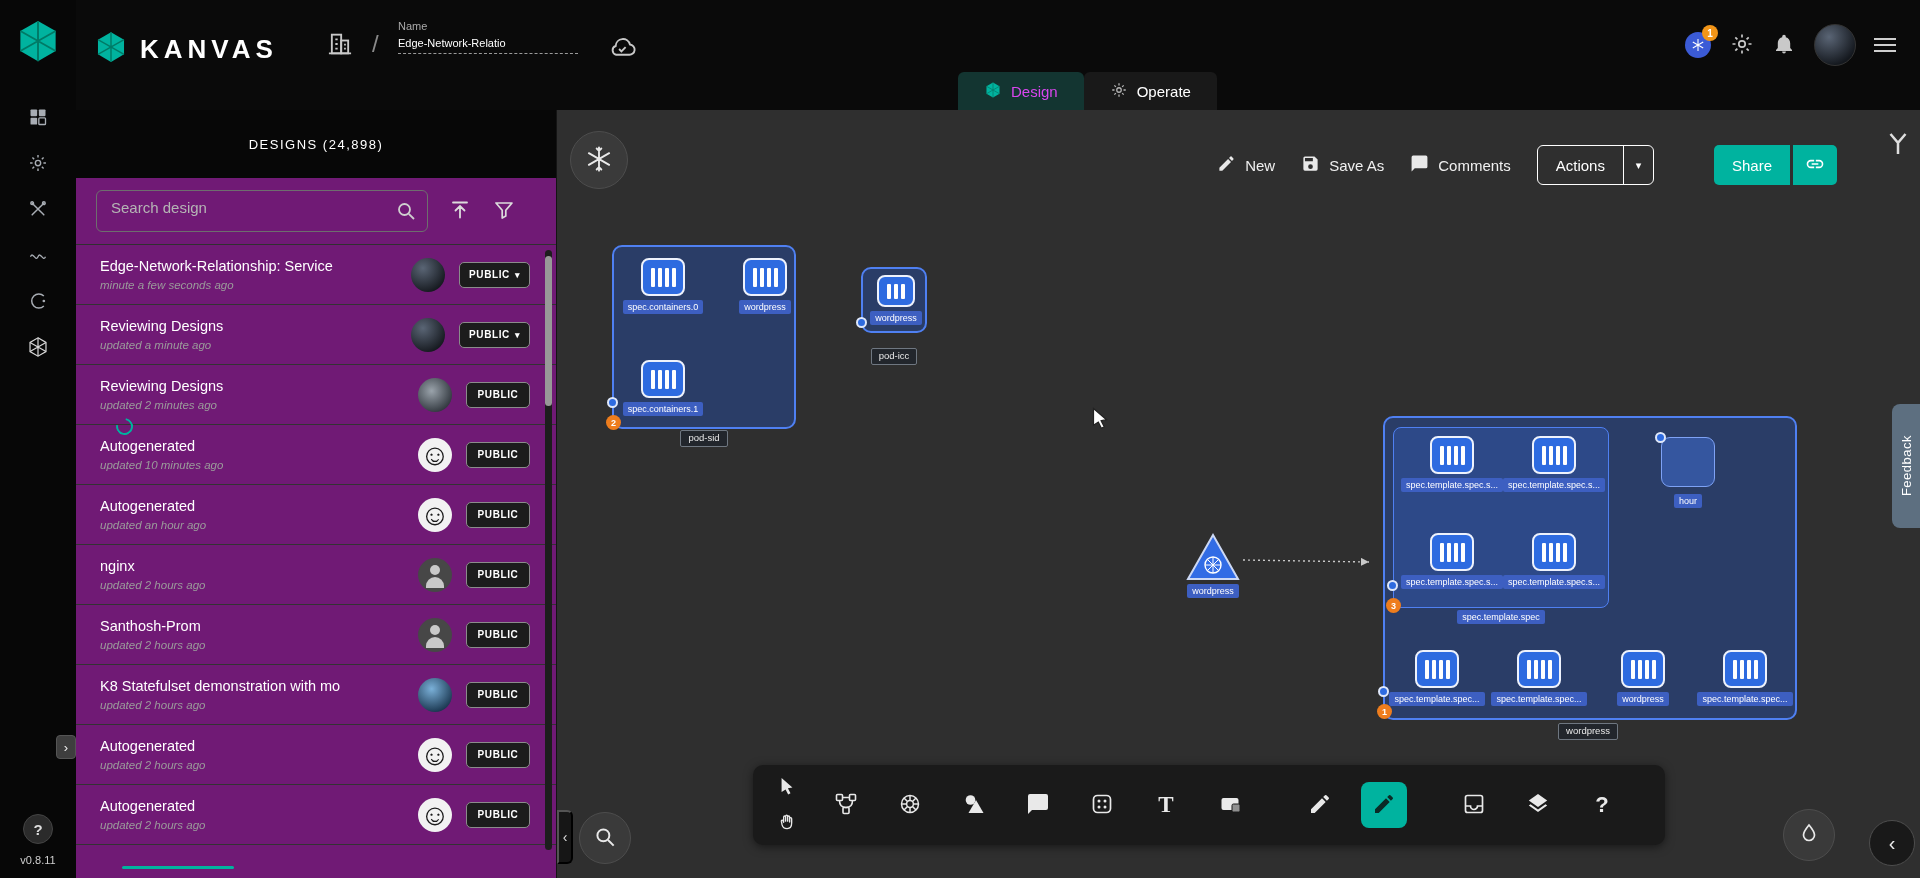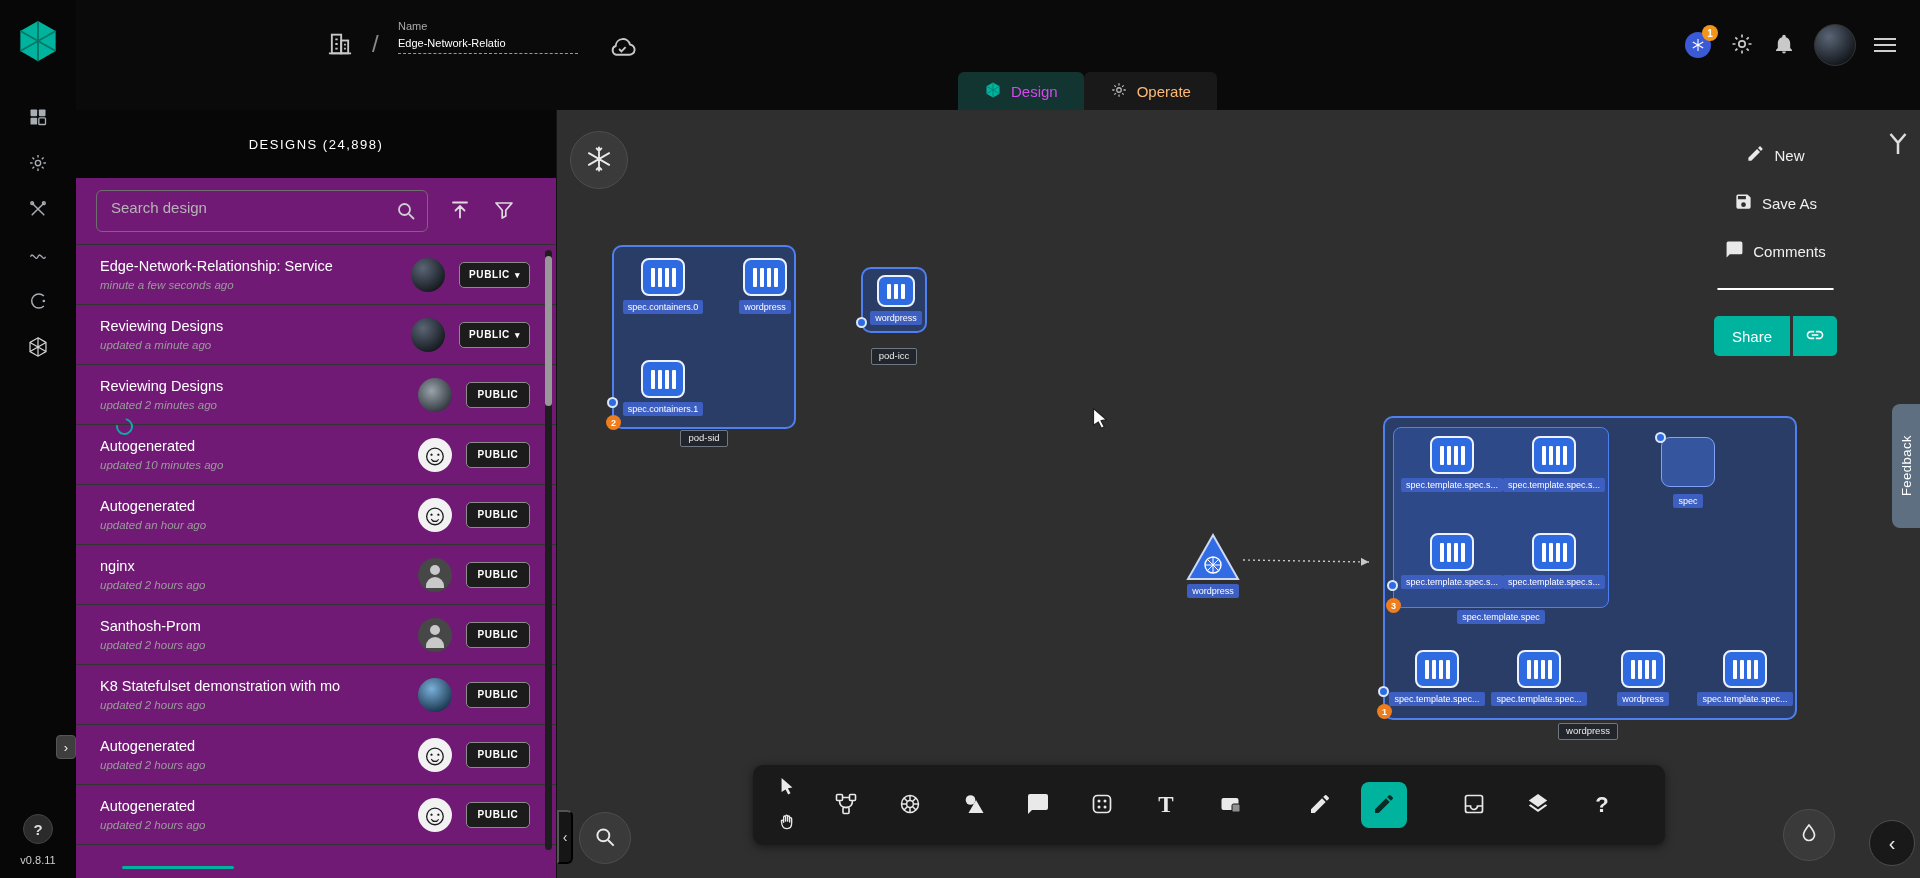--- a/index.html
+++ b/index.html
@@ -32,21 +32,21 @@
   .ext-circle { width:26px; height:26px; border-radius:50%; background:#3b5bd6; display:flex; align-items:center; justify-content:center; }
   .notif-badge { position:absolute; right:-6px; top:-6px; min-width:16px; height:16px; border-radius:8px; background:#f29518; color:#fff; font-size:10px; font-weight:bold; display:flex; align-items:center; justify-content:center; padding:0 3px; }
   .avatar-hdr { width:42px; height:42px; border-radius:50%; background:radial-gradient(circle at 35% 30%, #5a6575, #14181e 75%); border:1px solid #333; }
   .burger { display:flex; flex-direction:column; gap:4px; }
   .burger i { display:block; width:22px; height:2px; background:#cfcfcf; }
 
   
   .tabs { position:absolute; left:882px; bottom:0; display:flex; }
   .tab { height:38px; display:flex; align-items:center; justify-content:center; gap:9px; padding:0 26px; font-size:15px; border:none; cursor:pointer; border-radius:6px 6px 0 0; }
   .tab--active { background:#133531; color:#d946ef; }
-  .tab--idle { background:#191919; color:#fdba74; }
+  .tab--idle { background:#191919; color:#ffffff; }
 
   
   .panel { position:absolute; left:76px; top:110px; width:481px; height:768px; background:#701a75; border-right:1px solid #141414; z-index:4; }
   .panel-header { height:68px; background:#070707; display:flex; align-items:center; justify-content:center; font-size:13px; letter-spacing:1.5px; color:#fff; }
   .search-row { height:67px; display:flex; align-items:center; padding:0 20px; gap:20px; border-bottom:1px solid #303030; }
   .search-wrap { position:relative; width:332px; }
   .search-input { width:100%; height:42px; background:transparent; border:1px solid #6e6e6e; border-radius:6px; color:#eee; font-size:15px; padding:0 40px 8px 14px; font-family:inherit; }
   .search-input::placeholder { color:#b5b5b5; }
   .search-ico { position:absolute; right:10px; top:9px; }
   .icon-btn { background:none; border:none; cursor:pointer; display:flex; align-items:center; justify-content:center; }
@@ -73,26 +73,26 @@
   
   .canvas { position:absolute; left:557px; top:110px; width:1363px; height:768px; background:#2f2f2f; overflow:hidden; }
   .edges { position:absolute; left:0; top:0; z-index:1; pointer-events:none; }
   .round-btn { position:absolute; border-radius:50%; background:#3a3a3a; border:1px solid #4d4d4d; display:flex; align-items:center; justify-content:center; cursor:pointer; z-index:5; }
   .cluster-btn { left:13px; top:21px; width:58px; height:58px; }
   .zoom-btn { left:22px; top:702px; width:52px; height:52px; }
   .locate-btn { left:1226px; top:699px; width:52px; height:52px; }
   .collapse-circle { left:1312px; top:710px; width:46px; height:46px; background:#191919; color:#eee; font-size:20px; }
   .edge-tab-left { position:absolute; left:0; top:700px; width:16px; height:54px; background:#161616; border-radius:0 6px 6px 0; color:#ddd; display:flex; align-items:center; justify-content:center; font-size:14px; cursor:pointer; z-index:5; }
 
-  .canvas-toolbar { position:absolute; right:83px; top:34px; height:42px; display:flex; align-items:center; gap:26px; z-index:6;flex-direction:column; }
+  .canvas-toolbar { position:absolute; right:83px; top:34px; height:42px; display:flex; align-items:center; gap:26px; z-index:6; }
   .tool-text-btn { display:flex; align-items:center; gap:9px; background:none; border:none; color:#f0f0f0; font-size:15px; cursor:pointer; font-family:inherit; }
   .actions-split { display:flex; height:40px; border:1px solid #fff; border-radius:6px; overflow:hidden; }
   .actions-main { background:none; border:none; color:#fff; font-size:15px; padding:0 18px; cursor:pointer; font-family:inherit; }
   .actions-caret { width:30px; border:none; border-left:1px solid #fff; background:none; color:#fff; cursor:pointer; font-size:11px; }
-  .share-group { display:flex; gap:3px; }
+  .share-group { display:flex; gap:3px;margin-left:34px; }
   .share-btn { height:40px; padding:0 18px; background:#00B39F; color:#fff; border:none; border-radius:5px 0 0 5px; font-size:15px; cursor:pointer; font-family:inherit; }
   .link-btn { width:44px; height:40px; background:#00B39F; border:none; border-radius:0 5px 5px 0; cursor:pointer; display:flex; align-items:center; justify-content:center; }
   .ybtn { position:absolute; left:1322px; top:16px; width:38px; height:38px; background:none; border:none; cursor:pointer; z-index:6; }
 
   
   .node-group { position:absolute; border:2px solid #4f80f2; background:rgba(37,78,166,.48); border-radius:10px; z-index:2; }
   .node-group--inner { border-width:1.5px; background:rgba(52,100,205,.32); border-radius:8px; }
   .pod-wrap { position:absolute; width:96px; display:flex; flex-direction:column; align-items:center; gap:4px; }
   .pod { width:44px; height:38px; background:#2e6be0; border:2px solid #eef2fc; border-radius:8px; display:flex; align-items:center; justify-content:center; gap:3px; }
   .pod i { display:block; width:4px; height:19px; background:#fff; border-radius:1px; }
@@ -170,20 +170,27 @@
       </button>
   </div>
   <div class="rail-bottom">
     <button class="help-circle">?</button>
     <span class="version">v0.8.11</span>
   </div>
 </nav>
 <button class="rail-expand">›</button>
 
 <header class="header">
+  <div class="brand">
+    <span><svg viewBox="0 0 24 24" width="34" height="34">
+          <polygon points="12,1.5 21.2,6.8 21.2,17.2 12,22.5 2.8,17.2 2.8,6.8" fill="#00B39F"></polygon>
+          <path d="M12 1.5v21M2.8 6.8l18.4 10.4M21.2 6.8L2.8 17.2" stroke="#007a66" stroke-width="1" fill="none"></path>
+        </svg></span>
+    <span class="brand-word">KANVAS</span>
+  </div>
   <button class="hdr-icon-btn building">
       <span><svg viewBox="0 0 24 24" width="28" height="28" fill="none" stroke="#c9c9c9" stroke-width="1.6">
           <rect x="5" y="4" width="8" height="16"></rect>
           <rect x="13" y="9" width="6" height="11"></rect>
           <path d="M8 8h2M8 12h2M8 16h2M15.5 12.5h1.5M15.5 16h1.5M2.5 20h19"></path>
         </svg></span>
     </button>
   <span class="slash">/</span>
   <div class="name-block">
     <div class="name-label">Name</div>
@@ -544,21 +551,21 @@
       <span class="dot-badge" style="left:-7px; top:152px;"></span>
       <span class="num-badge" style="left:-8px; top:170px;">3</span>
     </div>
     <div class="chip-center" style="left:61px; top:192px;">
         <span class="chip">spec.template.spec</span>
       </div>
 
     <div class="spec-node" style="left:276px; top:19px;"></div>
     <span class="dot-badge" style="left:270px; top:14px;"></span>
     <div class="chip-center" style="left:248px; top:76px;">
-        <span class="chip">spec</span>
+        <span class="chip">hour</span>
       </div>
 
     <div class="pod-wrap" style="left:4px; top:232px;">
       <span class="pod">
           <i></i>
           <i></i>
           <i></i>
           <i></i>
         </span>
       <span class="chip">spec.template.spec...</span>

